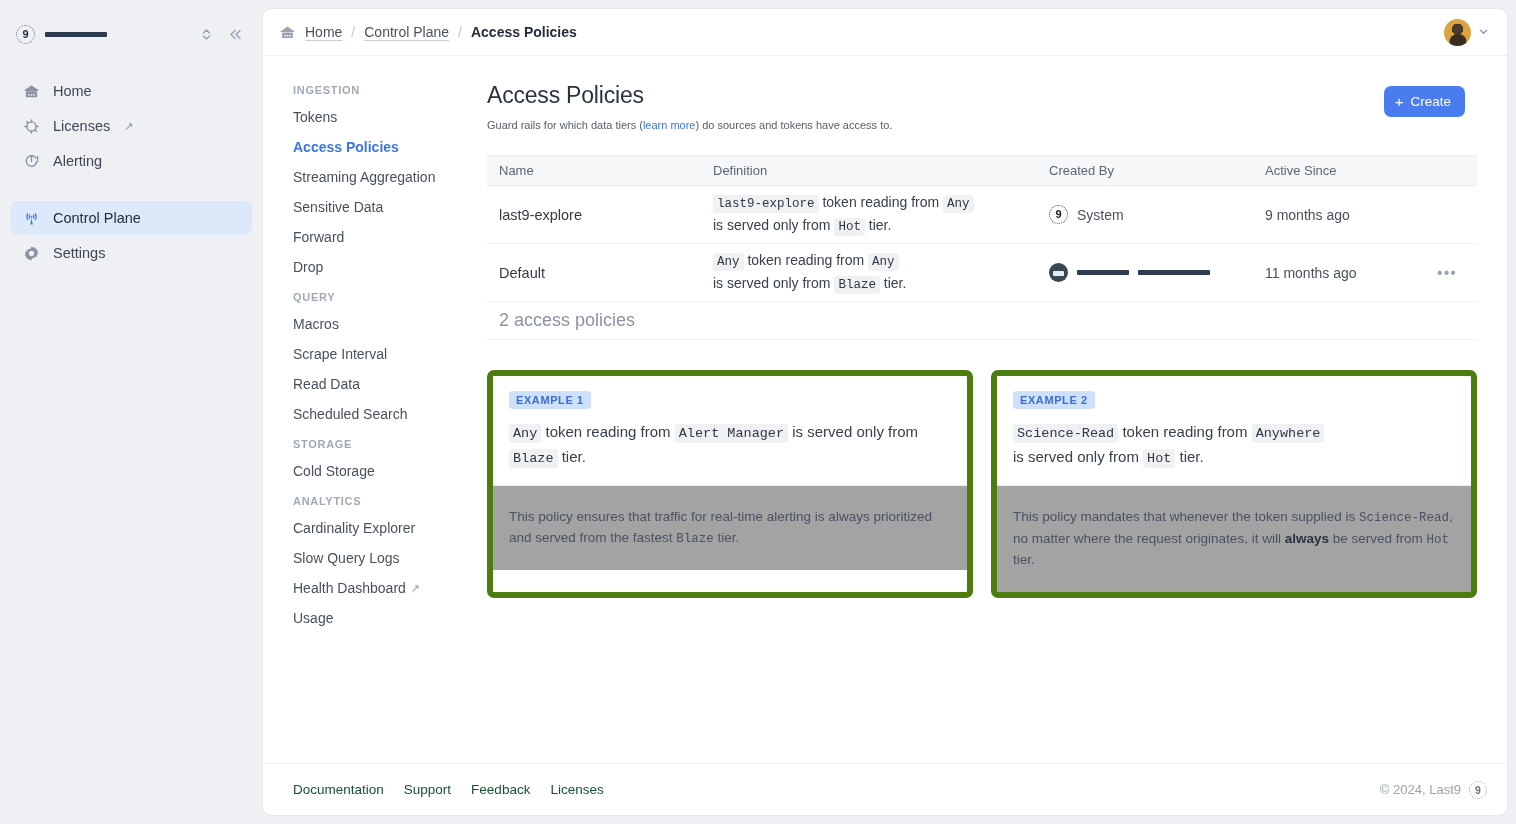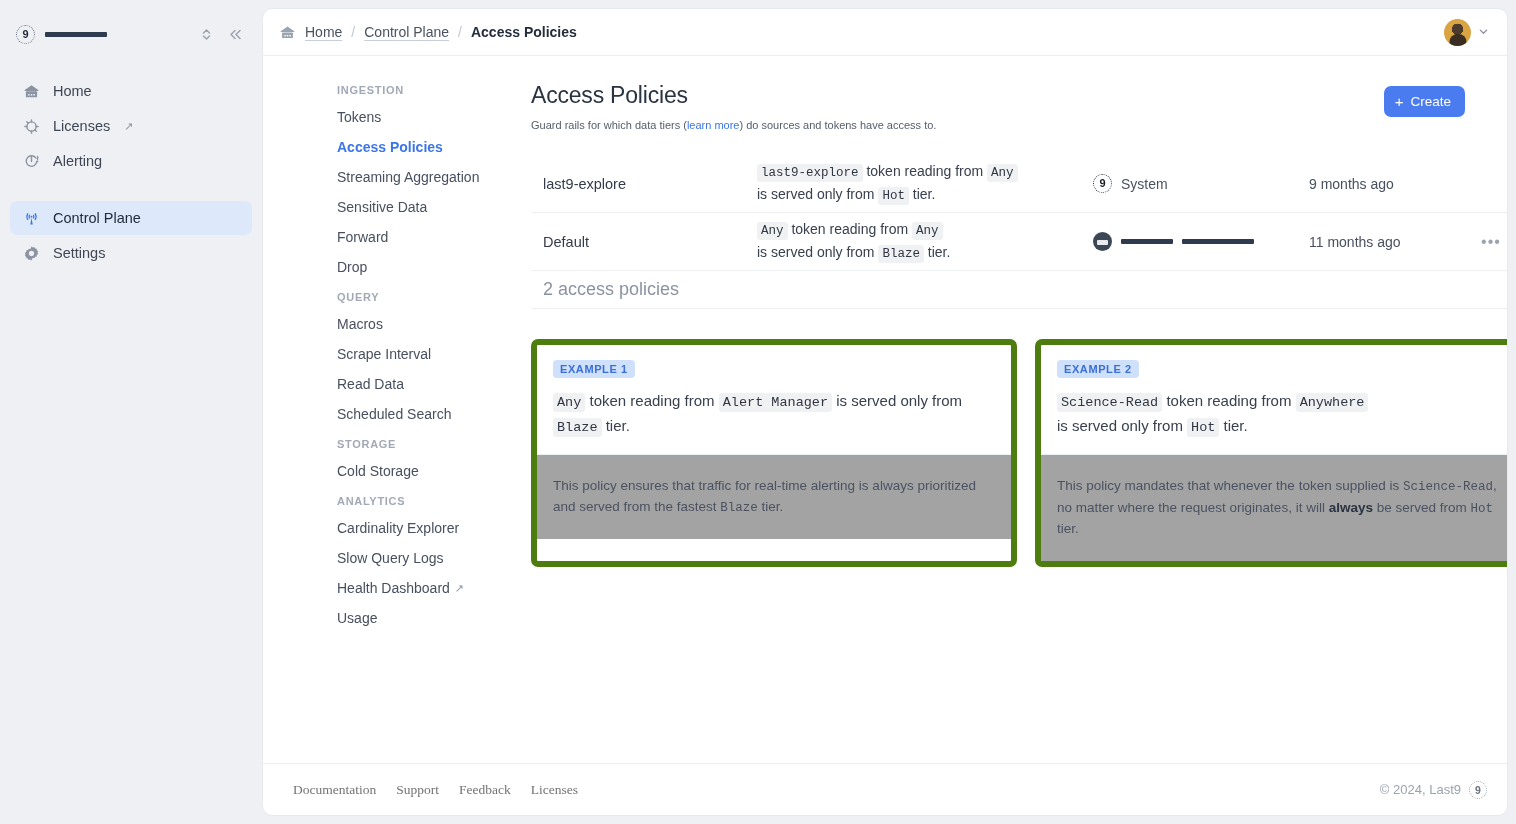--- a/index.html
+++ b/index.html
@@ -98,21 +98,21 @@
     position: relative; overflow: hidden;
   }
   .avatar-photo::after {
     content:''; position:absolute; left:50%; top:58%;
     width:17px; height:14px; transform: translateX(-50%);
     background:#3a2d22; border-radius: 8px 8px 0 0;
   }
   .chev-sm { color: #8b93a3; font-size: 11px; }
 
   
-  .body-area { flex: 1 1 auto; display: flex; overflow: hidden; margin-left: 44px; }
+  .body-area { flex: 1 1 auto; display: flex; overflow: hidden; }
 
   .sub-nav {
     width: 224px; flex: 0 0 224px;
     padding: 28px 0 0 30px;
   }
   .sub-group-title {
     font-size: 11px; font-weight: 700; letter-spacing: 0.7px;
     color: #a2a9b6; text-transform: uppercase;
     margin-bottom: 13px;
   }
@@ -225,21 +225,21 @@
 
   
   .foot {
     margin-top: auto;
     height: 52px; flex: 0 0 52px;
     border-top: 1px solid #edeff3;
     display: flex; align-items: center;
     padding: 0 20px 0 30px;
   }
   .foot-links { display: flex; gap: 20px; }
-  .foot-link { font-size: 13.5px; color: #737373; cursor: pointer; font-family: Liberation Serif, serif; }
+  .foot-link { font-size: 13.5px; color: #14532d; cursor: pointer; }
   .foot-spacer { flex: 1 1 auto; }
   .copy { font-size: 13px; color: #9aa3b0; display: flex; align-items: center; gap: 8px; }
   .copy-mark {
     width: 18px; height: 18px; border-radius: 50%;
     border: 1.3px dotted #9aa3b0;
     display: flex; align-items: center; justify-content: center;
     font-size: 10.5px; font-weight: 700; color: #6b7280;
   }
 </style>
 </head>
@@ -413,20 +413,27 @@
             <p class="page-sub"><span>Guard rails for which data tiers (</span><span class="inline-link">learn more</span><span>) do sources and tokens have access to.</span></p>
           </div>
           <button class="create-btn">
             <span class="plus-glyph">+</span>
             <span>Create</span>
           </button>
         </div>
 
         <div class="tbl">
 
+          <div class="tbl-head">
+            <div class="c-name">Name</div>
+            <div class="c-def">Definition</div>
+            <div class="c-by">Created By</div>
+            <div class="c-since">Active Since</div>
+            <div class="c-act"></div>
+          </div>
 
           <div class="tbl-row">
             <div class="c-name">last9-explore</div>
             <div class="c-def">
               <div class="def-text"><code class="chip">last9-explore</code> <span>token reading from</span> <code class="chip">Any</code><br><span>is served only from</span> <code class="chip">Hot</code> <span>tier.</span></div>
             </div>
             <div class="c-by">
               <div class="by-cell">
                 <span class="sys-mark">9</span>
                 <span>System</span>

